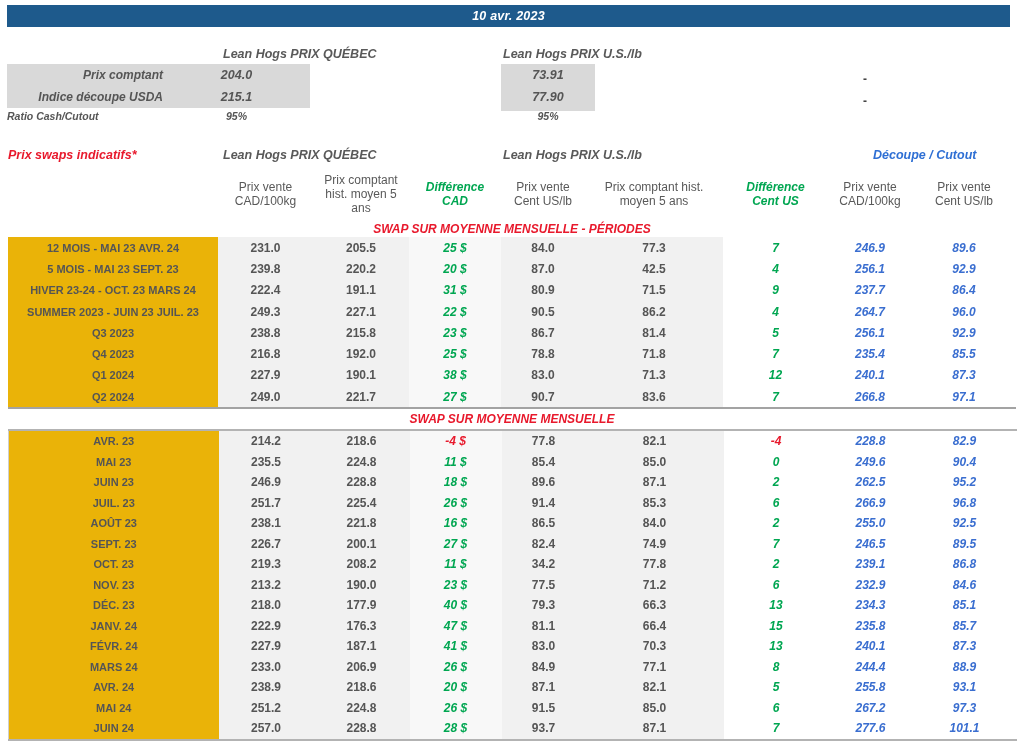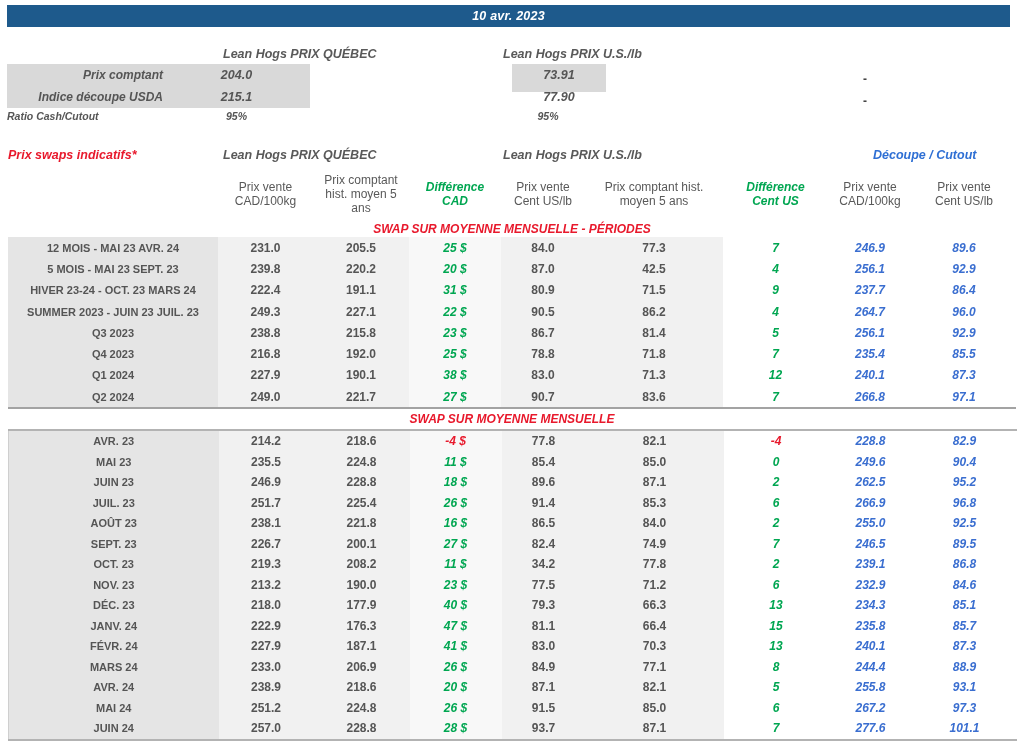--- a/index.html
+++ b/index.html
@@ -12,21 +12,21 @@
     position:absolute;left:7px;top:5px;width:1003px;height:22px;
     background:#1E5A8C;color:#ffffff;font-size:12.5px;font-weight:bold;font-style:italic;
     display:flex;align-items:center;justify-content:center;letter-spacing:.2px;
   }
   
   .spot-head{position:absolute;top:47px;font-size:12.5px;font-weight:bold;font-style:italic;color:#595959;white-space:nowrap;}
   .spot-band{position:absolute;left:7px;top:64px;width:303px;height:44px;background:#D9D9D9;}
   .spot-row{display:flex;height:22px;align-items:center;}
   .spot-lab{width:156px;text-align:right;font-size:12px;font-weight:bold;font-style:italic;color:#555;}
   .spot-val{width:147px;text-align:center;font-size:12.5px;font-weight:bold;font-style:italic;color:#555;}
-  .us-box{position:absolute;left:501px;top:64px;width:94px;height:28px;background:#D9D9D9;margin-left:11px;}
+  .us-box{position:absolute;left:501px;top:64px;width:94px;height:47px;background:#D9D9D9;}
   .us-box .v{height:22px;display:flex;align-items:center;justify-content:center;font-size:12.5px;font-weight:bold;font-style:italic;color:#555;}
   .ratio-row{position:absolute;left:7px;top:108px;width:600px;height:18px;font-style:italic;font-weight:bold;color:#555;}
   .ratio-lab{position:absolute;left:0;width:148px;font-size:10.5px;top:2px;}
   .ratio-qc{position:absolute;left:156px;width:147px;text-align:center;font-size:10.5px;top:2px;}
   .ratio-us{position:absolute;left:494px;width:94px;text-align:center;font-size:10.5px;top:2px;}
   .dash{position:absolute;left:852px;width:26px;text-align:center;font-weight:bold;font-size:12px;color:#444;}
   
   .swaps-title{position:absolute;left:8px;top:148px;font-size:12.5px;font-weight:bold;font-style:italic;color:#E8192C;white-space:nowrap;}
   .grp{position:absolute;top:148px;font-size:12.5px;font-weight:bold;font-style:italic;color:#595959;white-space:nowrap;}
   .grp.blue{color:#2E6FD4;}
@@ -41,21 +41,21 @@
     font-size:12px;font-weight:bold;font-style:italic;color:#E8192C;}
   .t-periods{top:222px;}
   .t-monthly{top:412px;}
   
   table.swaptable{position:absolute;left:8px;width:1008px;border-collapse:collapse;table-layout:fixed;}
   #periods-table{top:237px;border-bottom:2px solid #A3A3A3;}
   #monthly-table{top:429px;border-top:2px solid #B3B3B3;border-bottom:2px solid #B3B3B3;border-left:1px solid #CFCFCF;}
   .swaptable td{padding:0;text-align:center;font-weight:bold;font-size:12px;color:#555;overflow:hidden;white-space:nowrap;}
   #periods-table td{height:21.3px;}
   #monthly-table td{height:20.5px;}
-  td.c-lab{background:#e5e5e5;font-size:11px;}
+  td.c-lab{background:#eab308;font-size:11px;}
   td.c-val{background:#F1F1F1;}
   td.c-diff{background:#F8F8F8;font-style:italic;}
   td.c-diff2{font-style:italic;}
   td.c-blue{color:#3A6ED0;font-style:italic;}
   td.pos{color:#00A651;}
   td.neg{color:#E8192C;}
 </style>
 </head>
 <body>
 

